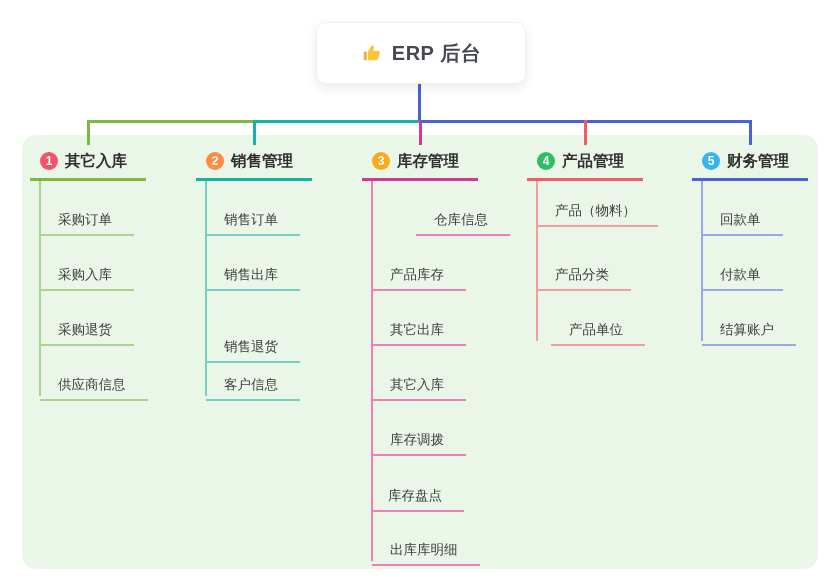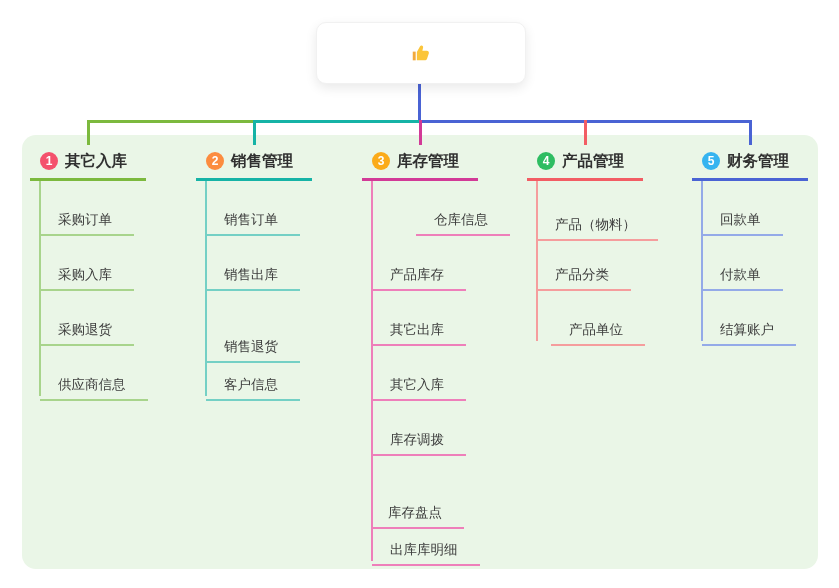--- a/index.html
+++ b/index.html
@@ -52,20 +52,21 @@
 <div id="canvas">
   <div id="panel" style="background: rgb(234, 246, 231);"></div>
 
   <div id="root-card">
     <span class="thumb-icon">
       <svg width="22" height="22" viewBox="0 0 24 24">
         <path d="M3 10.5h3.2V20H3z" fill="#f2aa3c"></path>
         <path d="M7.5 20h8.8c1.1 0 2-.7 2.3-1.7l1.9-5.8c.5-1.4-.6-2.9-2.1-2.9h-4.9l.8-3.5c.3-1.1-.5-2.2-1.6-2.3-.7-.1-1.4.3-1.7.9L7.5 11z" fill="#fbc53a"></path>
       </svg>
     </span>
+    <span class="root-label">ERP 后台</span>
   </div>
 
   <div id="connectors">
       <div class="line" style="left: 418px; top: 82px; width: 3px; height: 41px; background: rgb(74, 99, 212);"></div>
       <div class="line" style="left: 86.5px; top: 120px; width: 169px; height: 3px; background: rgb(124, 185, 62);"></div>
       <div class="line" style="left: 252.5px; top: 120px; width: 169px; height: 3px; background: rgb(22, 179, 166);"></div>
       <div class="line" style="left: 418.5px; top: 120px; width: 333px; height: 3px; background: rgb(74, 99, 212);"></div>
       <div class="line" style="left: 86.5px; top: 120px; width: 3px; height: 25px; background: rgb(124, 185, 62);"></div>
       <div class="line" style="left: 252.5px; top: 120px; width: 3px; height: 25px; background: rgb(22, 179, 166);"></div>
       <div class="line" style="left: 418.5px; top: 120px; width: 3px; height: 25px; background: rgb(210, 58, 151);"></div>
@@ -122,31 +123,31 @@
       </div>
       <div class="child-node" style="left: 372px; top: 309px; border-bottom-color: rgb(238, 127, 186);">
         <span>其它出库</span>
       </div>
       <div class="child-node" style="left: 372px; top: 364px; border-bottom-color: rgb(238, 127, 186);">
         <span>其它入库</span>
       </div>
       <div class="child-node" style="left: 372px; top: 419px; border-bottom-color: rgb(238, 127, 186);">
         <span>库存调拨</span>
       </div>
-      <div class="child-node" style="left: 372px; top: 492px; border-bottom-color: rgb(238, 127, 186); padding-left: 16px;">
+      <div class="child-node" style="left: 372px; top: 475px; border-bottom-color: rgb(238, 127, 186); padding-left: 16px;">
         <span>库存盘点</span>
       </div>
       <div class="child-node" style="left: 372px; top: 529px; border-bottom-color: rgb(238, 127, 186);">
         <span>出库库明细</span>
       </div>
       <div class="branch-header" style="left: 527px; border-bottom-color: rgb(242, 93, 100);">
         <span class="branch-badge" style="background: rgb(46, 189, 98);">4</span>
         <span class="branch-label">产品管理</span>
       </div>
-      <div class="child-node" style="left: 537px; top: 204px; border-bottom-color: rgb(245, 157, 157);">
+      <div class="child-node" style="left: 537px; top: 190px; border-bottom-color: rgb(245, 157, 157);">
         <span>产品（物料）</span>
       </div>
       <div class="child-node" style="left: 537px; top: 254px; border-bottom-color: rgb(245, 157, 157);">
         <span>产品分类</span>
       </div>
       <div class="child-node" style="left: 551px; top: 309px; border-bottom-color: rgb(245, 157, 157);">
         <span>产品单位</span>
       </div>
       <div class="branch-header" style="left: 692px; border-bottom-color: rgb(74, 99, 212);">
         <span class="branch-badge" style="background: rgb(54, 180, 240);">5</span>

